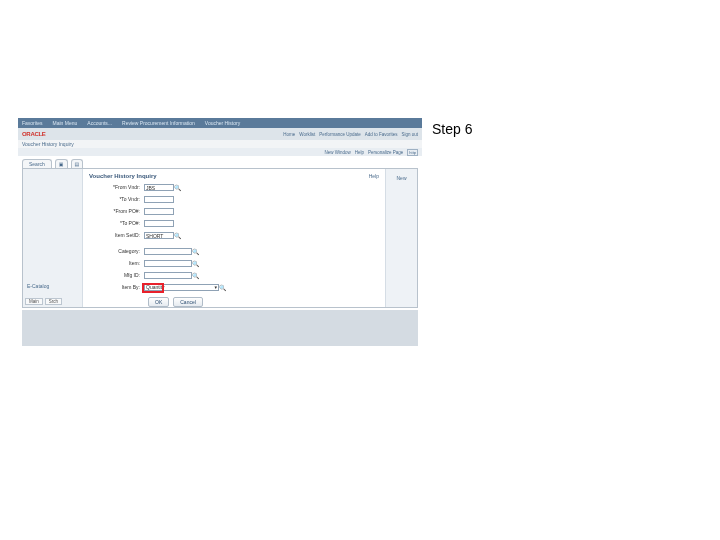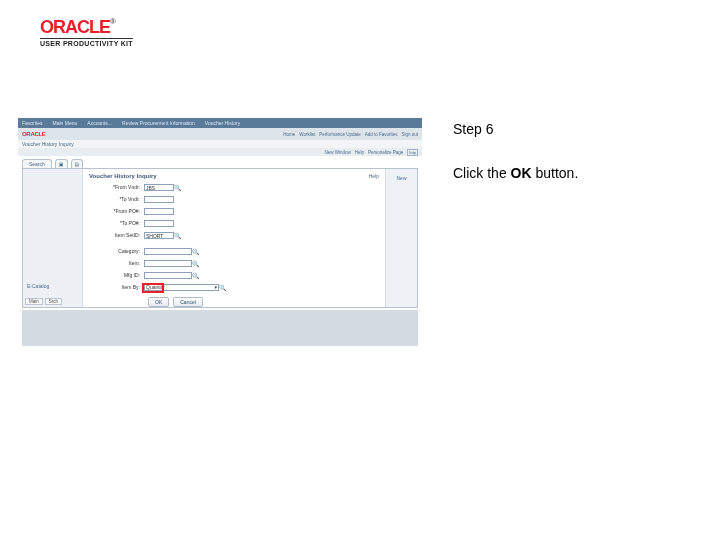--- a/index.html
+++ b/index.html
@@ -47,21 +47,21 @@
     font-size: 16px;
     color: #000;
   }
   
   .content {
     position: absolute;
     top: 118px;
     left: 18px;
     right: 18px;
     display: flex;
-    gap: 31px;
+    gap: 10px;
   }
   .col-left {
     width: 404px;
     height: 220px;
     background: #fff;
     position: relative;
     font-size: 6px;
     color: #333;
   }
   .col-right { flex: 1; font-size: 14px; line-height: 1.6; }
@@ -136,24 +136,20 @@
   .highlight-box{ position:absolute; border:2px solid #e8202a; pointer-events:none; }
   .hl-ok{ left: 59px; bottom: 14px; width: 22px; height: 10px; }
   .shot-lower{ height:36px; background:#d4dbe2; margin:2px 4px 0 4px;}
   .side-col-r{ width:32px; background:#eef2f6; border-left:1px solid #d5dde5; display:flex; align-items:flex-start; justify-content:center; padding-top:6px;}
   .side-col-r span{ font-size:5px; color:#4a6b8c;}
 </style>
 </head>
 <body>
 
 <div class="header">
-  <div class="logo-block">
-    <div class="oracle-logo"><span>ORACLE</span><sup>®</sup></div>
-    <div class="upk-sub">USER PRODUCTIVITY KIT</div>
-  </div>
 </div>
 
 <div class="content">
   <div class="col-left">
     <div class="shot">
       <div class="shot-topbar">
         <span>Favorites</span>
         <span>Main Menu</span>
         <span>Accounts...</span>
         <span>Review Procurement Information</span>
@@ -251,17 +247,14 @@
         <div class="side-col-r">
           <span>New</span>
         </div>
       </div>
       <div class="shot-lower"></div>
     </div>
   </div>
 
   <div class="col-right">
     <div class="step-label">Step 6</div>
-    <div class="instruction">
-      <span>Click the </span><b>OK</b><span> button.</span>
-    </div>
   </div>
 </div>
 
 </body></html>

